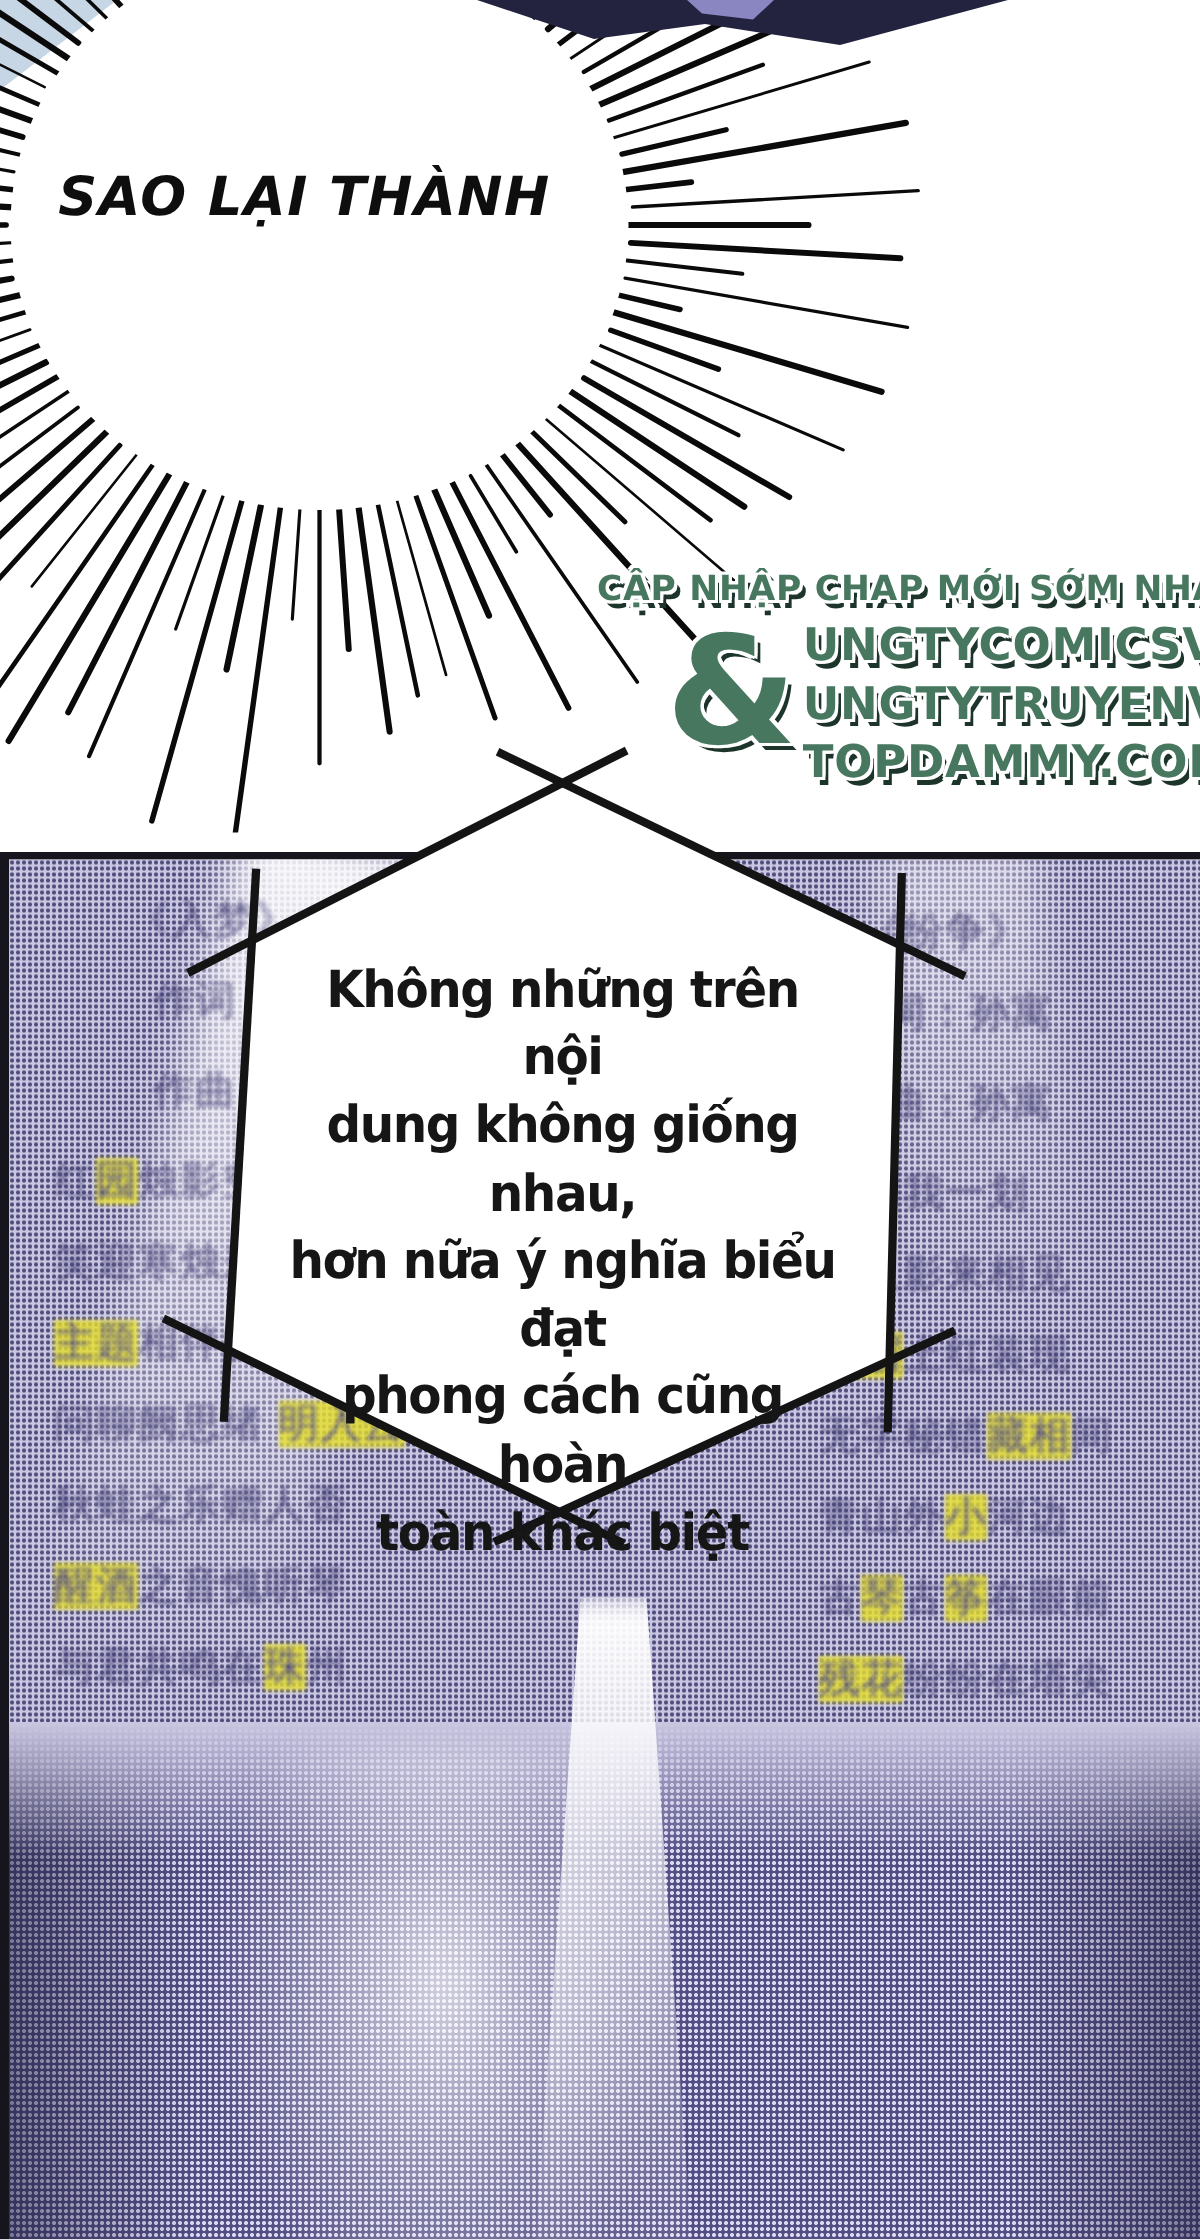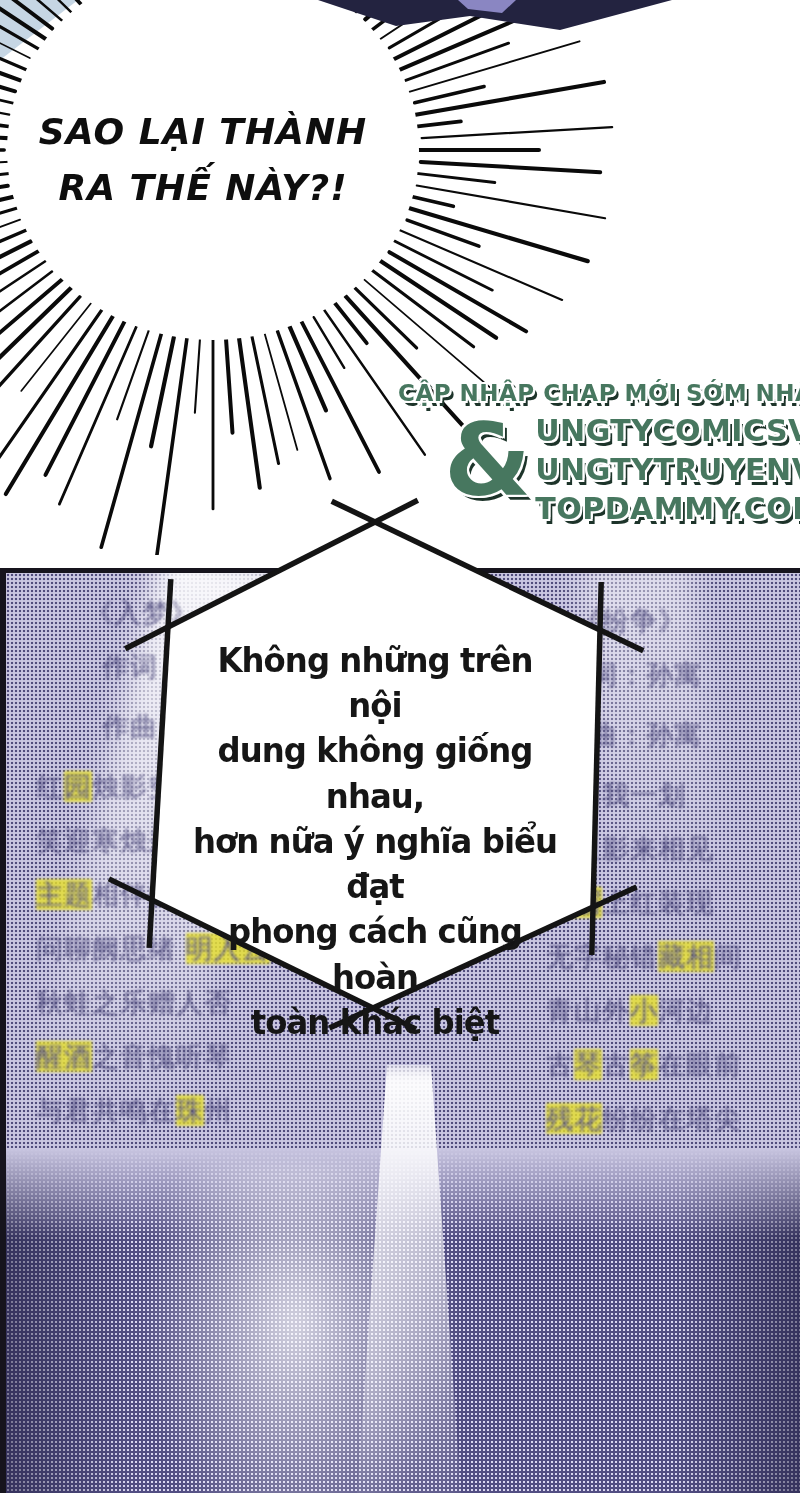--- a/index.html
+++ b/index.html
@@ -174,21 +174,20 @@
         <line x1="413.4367655979985" y1="126.89146709242826" x2="460.918456938673" y2="121.41726068334171" stroke-width="3.71"></line>
         <line x1="421.66860010031075" y1="138.01881882611633" x2="612.1234170670923" y2="127.08342334054292" stroke-width="2.28"></line>
       </g>
     <ellipse cx="213" cy="150" rx="206" ry="190" fill="#ffffff"></ellipse>
     <polygon points="318,0 672,0 560,30 470,16 396,26" fill="#232340"></polygon>
     <polygon points="458,0 516,0 502,13 468,9" fill="#8a86c2"></polygon>
   </svg>
 
   <div class="bubble-text">
     <div>SAO LẠI THÀNH</div>
-    <div>RA THẾ NÀY?!</div>
   </div>
 
   <div class="watermark">
     <div class="wm-tagline green">CẬP NHẬP CHAP MỚI SỚM NHẤT TẠI</div>
     <div class="wm-row">
       <div class="wm-amp green">&amp;</div>
       <div class="wm-sites green" id="wm-sites">
           <div>UNGTYCOMICSVIP.COM</div>
           <div>UNGTYTRUYENVIP.COM</div>
           <div>TOPDAMMY.COM</div>

